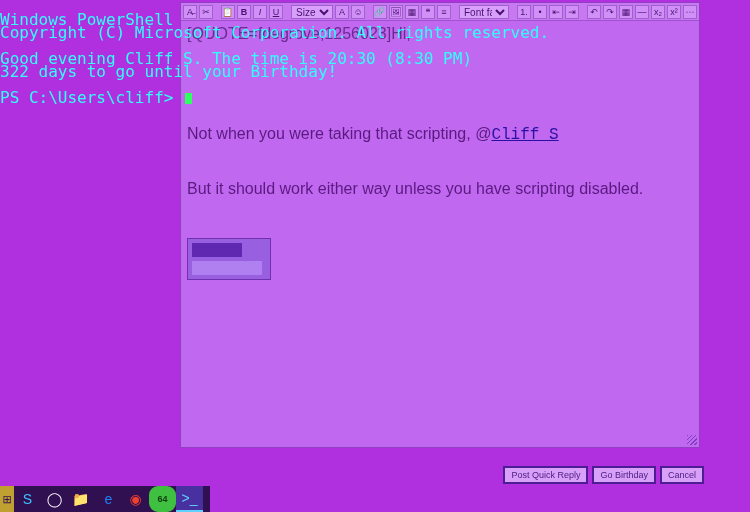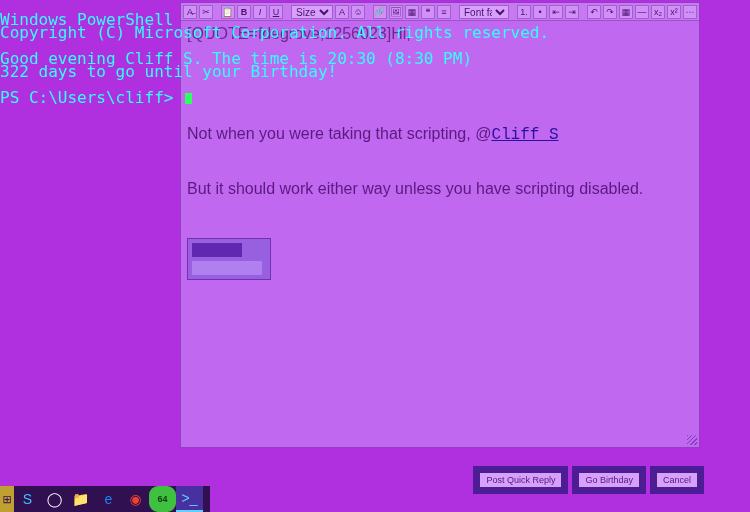--- a/index.html
+++ b/index.html
@@ -85,21 +85,21 @@
     background:repeating-linear-gradient(135deg,#8040c0 0 1px,transparent 1px 3px);
   }
   
   .actions{
     position:absolute; left:180px; top:466px;
     width:524px;
     display:flex;justify-content:flex-end;gap:4px;
   }
   .actbtn{
     font-size:9px;padding:2px 6px;
-    background:#d8a0f8;border:7px solid #4c1d95;
+    background:#d8a0f8;border:2px solid #4c1d95;
     color:#4a1a80;cursor:pointer;
   }
   
   .taskbar{
     position:absolute;left:0;bottom:0;
     width:210px;height:26px;
     background:#301050;
     display:flex;align-items:center;
   }
   .task-icon{

